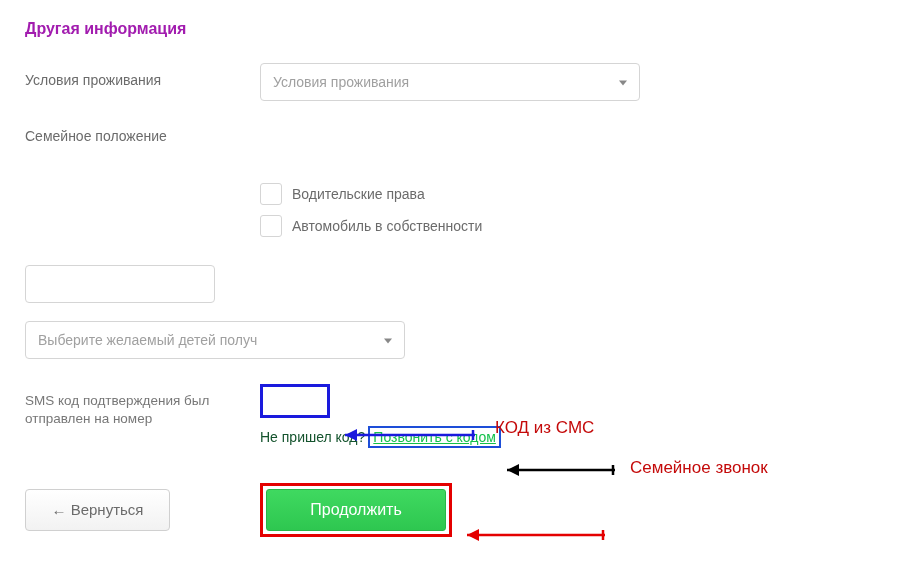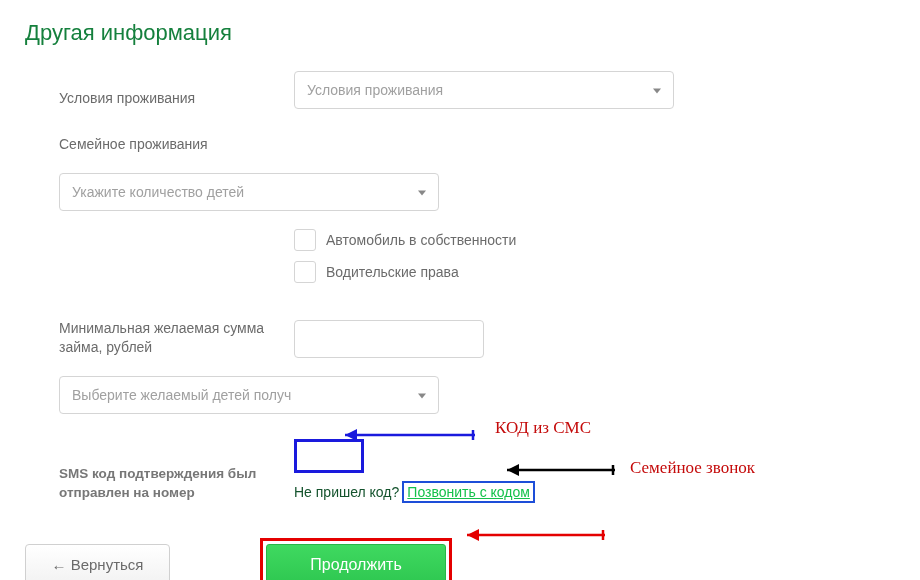--- a/index.html
+++ b/index.html
@@ -10,30 +10,29 @@
     body {
       font-family: Arial, Helvetica, sans-serif;
       background: #ffffff;
       padding: 20px 25px;
       width: 920px;
       color: #6b6b6b;
       font-size: 14px;
       position: relative;
     }
     .section-title {
-      font-size: 22px;
-      color: #15803d;
-      font-weight: 400;
+      font-size: 16px;
+      color: #a21caf;
+      font-weight: 700;
       margin-bottom: 25px;
     }
     .form-row {
       display: flex;
-      align-items: flex-end;
+      align-items: flex-start;
       margin-bottom: 18px;
-      margin-left: 34px;
     }
     .form-label {
       width: 235px;
       color: #6b6b6b;
       font-size: 14px;
       padding-top: 8px;
       line-height: 1.4;
     }
     .form-control-wrap {
       width: 380px;
@@ -83,21 +82,21 @@
     .text-input {
       width: 190px;
       height: 38px;
       border: 1px solid #d5d5d5;
       border-radius: 4px;
       background: #fff;
       padding: 0 10px;
       font-size: 14px;
     }
     .sms-label {
-      font-weight: bold;
+      font-weight: normal;
       color: #777;
       font-size: 13.5px;
       line-height: 1.4;
     }
     .sms-input {
       width: 70px;
       height: 34px;
       border: 3px solid #1a1add;
       background: #fff;
       padding: 0 5px;
@@ -158,21 +157,21 @@
       align-items: center;
       justify-content: center;
       cursor: pointer;
     }
     
     .annot {
       position: absolute;
       pointer-events: none;
     }
     .annot-text {
-      font-family: Liberation Serif, serif;
+      font-family: Liberation Sans, sans-serif;
       font-size: 17px;
     }
     .arrow-line {
       stroke-width: 2.5;
       fill: none;
     }
     .arrow-head {
       stroke-width: 0;
     }
   </style>
@@ -184,47 +183,41 @@
 <div class="form-row">
   <div class="form-label">Условия проживания</div>
   <div class="form-control-wrap">
     <div class="select-box">
       <span>Условия проживания</span>
     </div>
   </div>
 </div>
 
 <div class="form-row">
-  <div class="form-label">Семейное проживания</div>
-</div>
-
-<div class="form-row">
-  <div class="form-control-wrap">
-    <div class="select-box">
-      <span>Укажите количество детей</span>
-    </div>
-  </div>
+  <div class="form-label">Семейное положение</div>
+</div>
+
+<div class="form-row">
 </div>
 
 <div class="form-row">
   <div class="form-label"></div>
   <div class="form-control-wrap">
+    <div class="checkbox-row">
+      <div class="checkbox-box"></div>
+      <span class="checkbox-label">Водительские права</span>
+    </div>
     <div class="checkbox-row">
       <div class="checkbox-box"></div>
       <span class="checkbox-label">Автомобиль в собственности</span>
     </div>
-    <div class="checkbox-row">
-      <div class="checkbox-box"></div>
-      <span class="checkbox-label">Водительские права</span>
-    </div>
-  </div>
-</div>
-
-<div class="form-row">
-  <div class="form-label">Минимальная желаемая сумма займа, рублей</div>
+  </div>
+</div>
+
+<div class="form-row">
   <div class="form-control-wrap">
     <input type="text" class="text-input" style="">
   </div>
 </div>
 
 <div class="form-row">
   <div class="form-control-wrap">
     <div class="select-box">
       <span>Выберите желаемый детей получ</span>
     </div>

